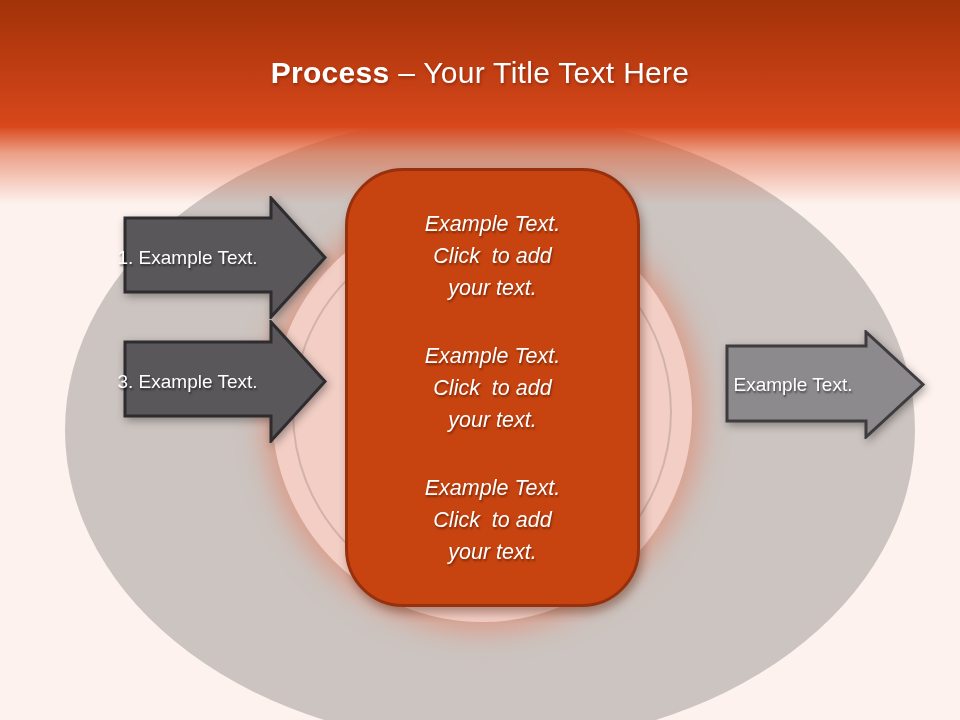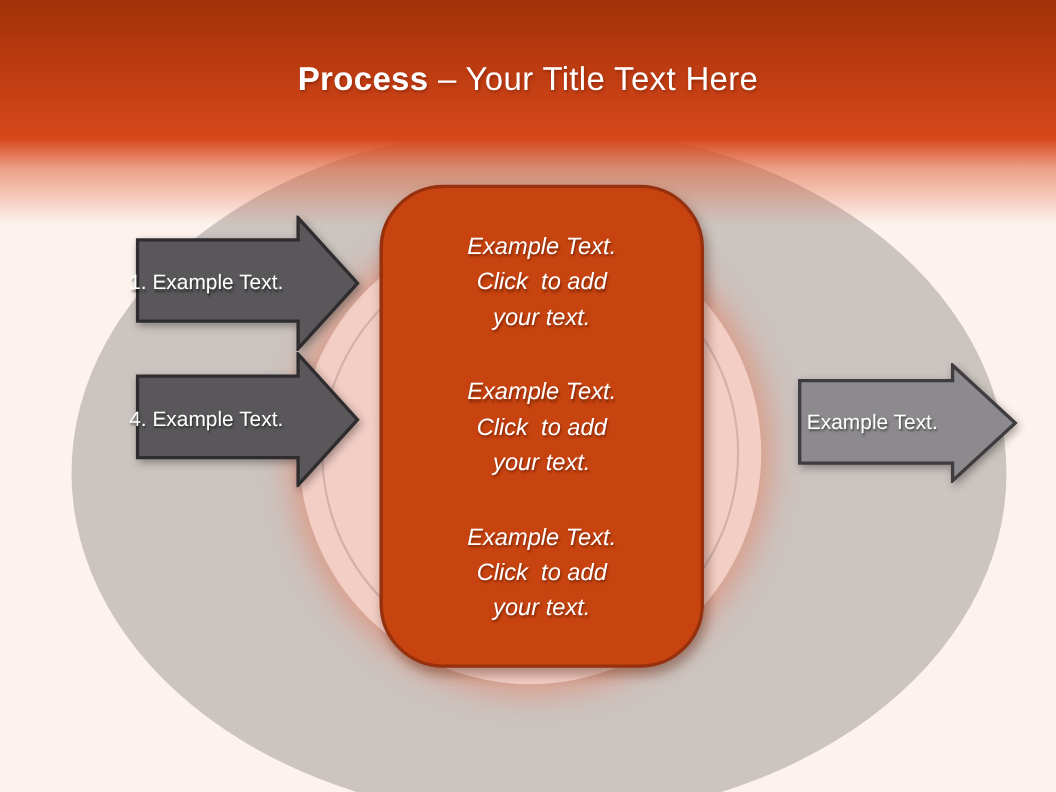--- a/index.html
+++ b/index.html
@@ -132,21 +132,21 @@
   <div class="arrow arrow-left a1">
     <svg width="205" height="123" viewBox="0 0 205 123">
       <polygon class="arrow-left-shape" points="2,22 148,22 148,2 202,61.5 148,121 148,96 2,96"></polygon>
     </svg>
     <div class="arrow-label">1. Example Text.</div>
   </div>
   <div class="arrow arrow-left a2">
     <svg width="205" height="123" viewBox="0 0 205 123">
       <polygon class="arrow-left-shape" points="2,22 148,22 148,2 202,61.5 148,121 148,96 2,96"></polygon>
     </svg>
-    <div class="arrow-label">4. Example Text.</div>
+    <div class="arrow-label">3. Example Text.</div>
   </div>
 
   <div class="arrow arrow-right">
     <svg width="201" height="109" viewBox="0 0 201 109">
       <polygon class="arrow-right-shape" points="2,16 141,16 141,2 198,54.5 141,107 141,91 2,91"></polygon>
     </svg>
     <div class="arrow-label">Example Text.</div>
   </div>
 
   <div class="center-box">

